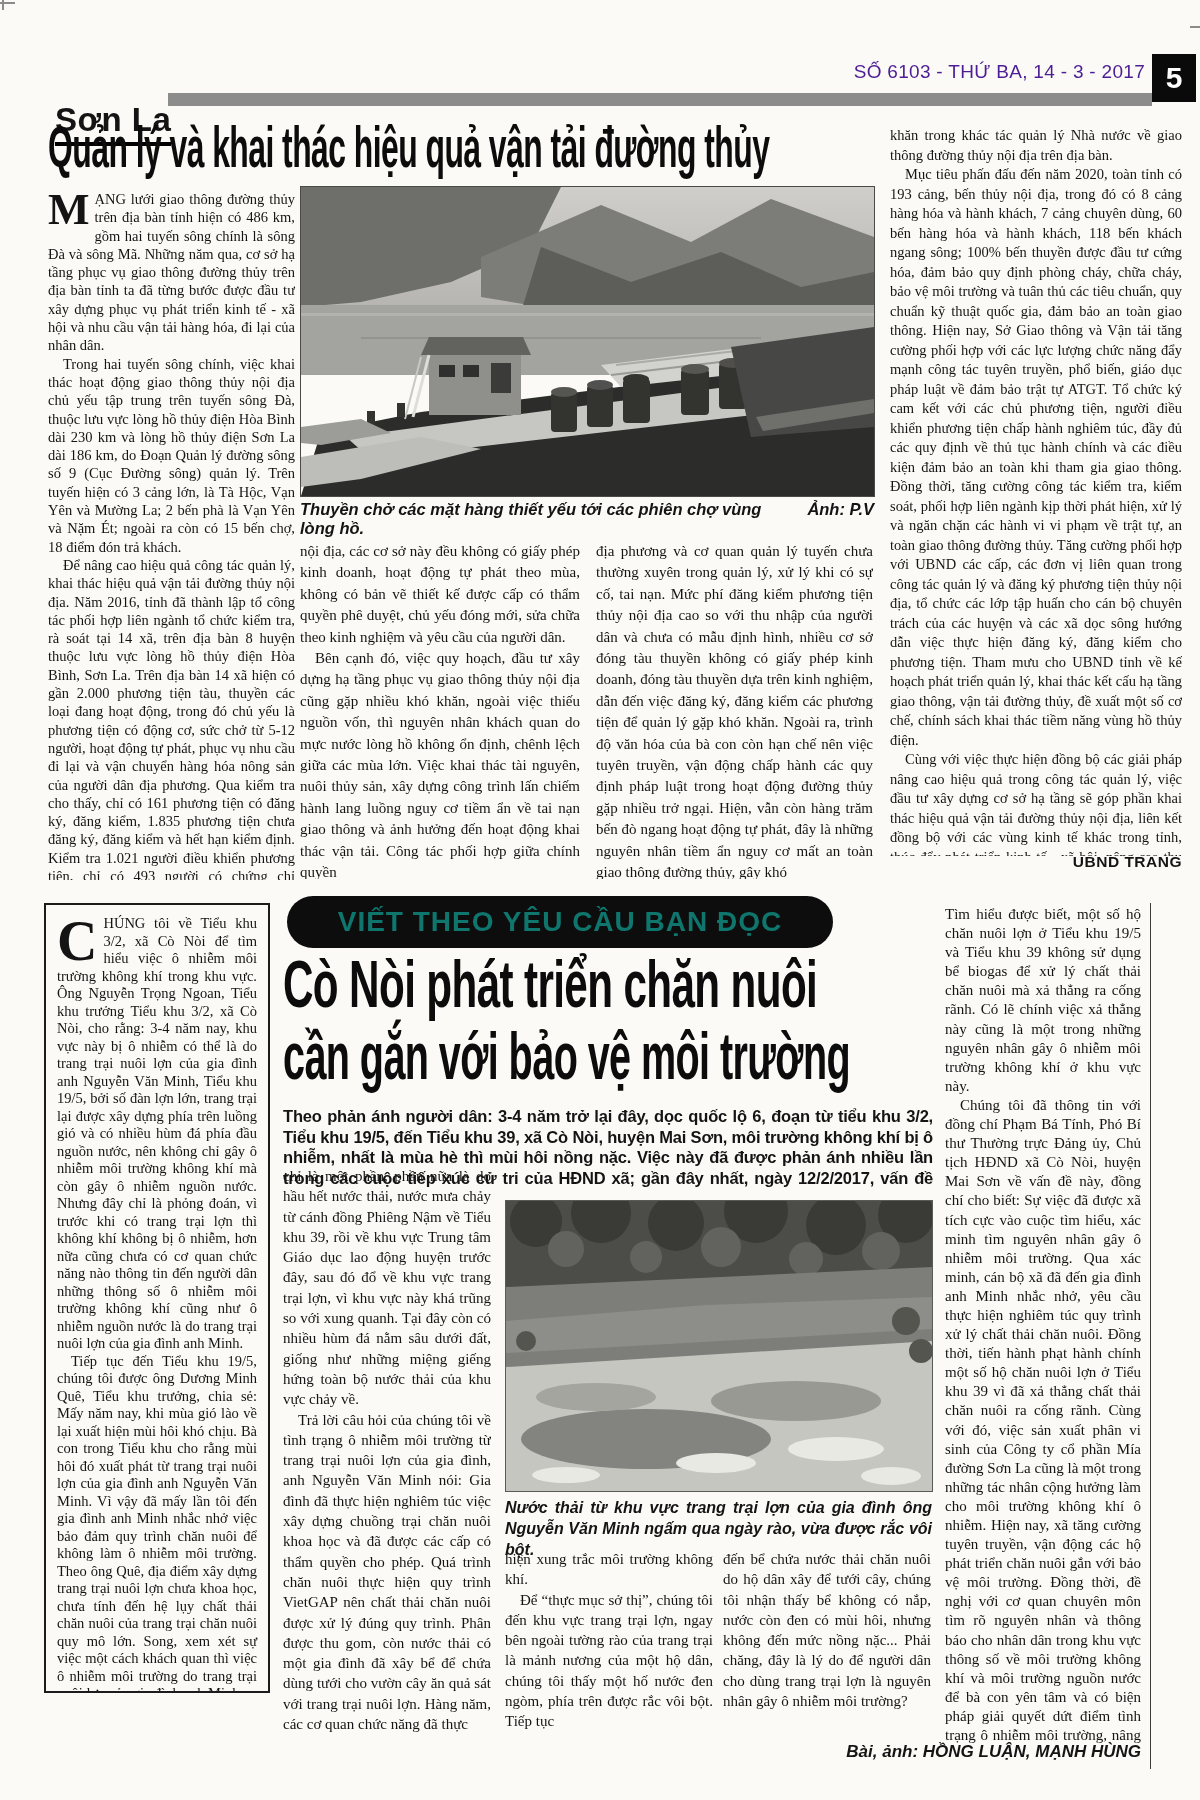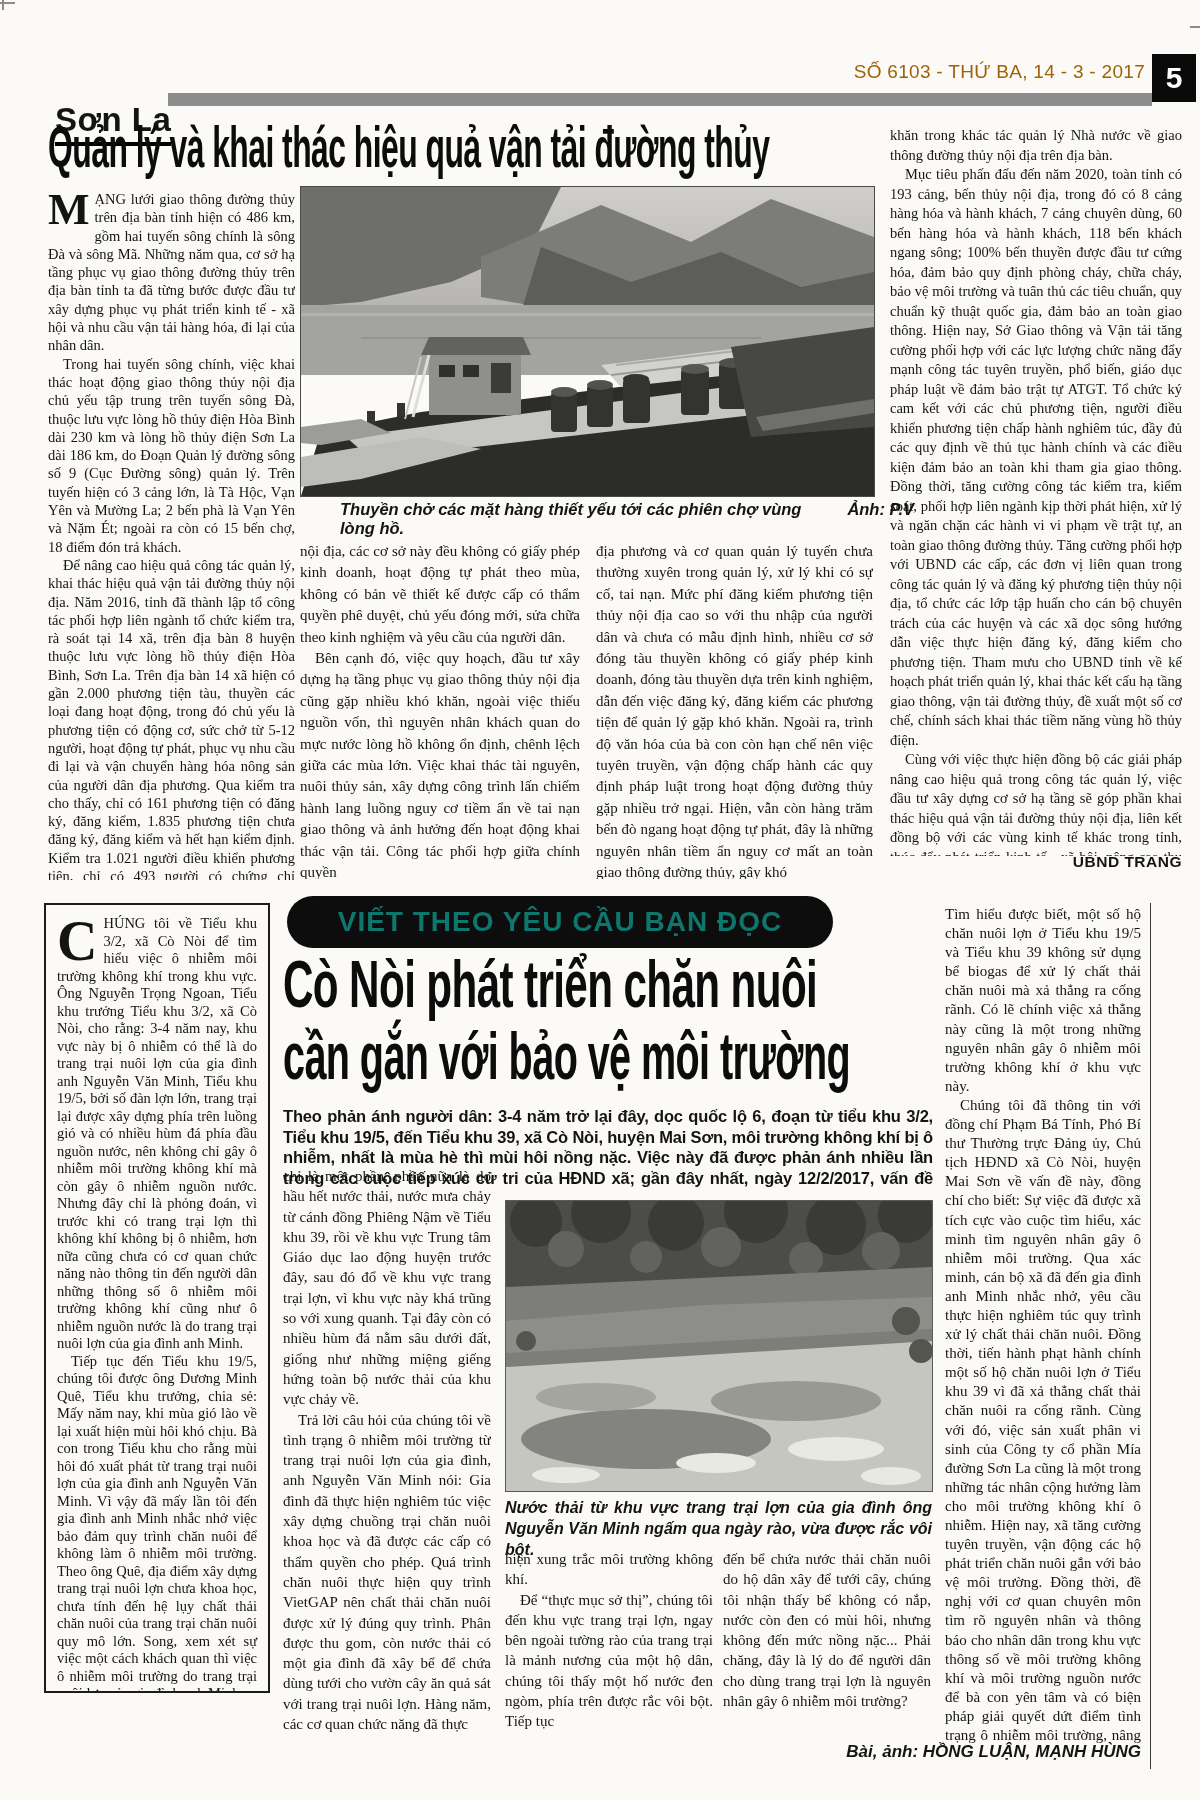--- a/index.html
+++ b/index.html
@@ -6,21 +6,21 @@
   #page{position:relative;width:1200px;height:1800px;background:#fbfaf6;margin:0 auto;
         font-family:"Liberation Serif",serif;color:#141414;overflow:hidden;}
   
   .crop-h{position:absolute;background:#8b8b8b;height:2px;}
   .crop-v{position:absolute;background:#8b8b8b;width:2px;}
   
   #section-label{position:absolute;left:55px;top:56px;font-family:"Liberation Sans",sans-serif;
         font-weight:bold;font-size:33px;border-bottom:4px solid #000;padding-bottom:3px;letter-spacing:.5px;margin-top:45px;}
   #gray-bar{position:absolute;left:168px;top:93px;width:984px;height:13px;background:#8c8c8c;}
   #issue-info{position:absolute;left:700px;top:61px;width:445px;text-align:right;
-        font-family:"Liberation Sans",sans-serif;font-size:19px;letter-spacing:.3px;color:#a16207;}
+        font-family:"Liberation Sans",sans-serif;font-size:19px;letter-spacing:.3px;color:#4c1d95;}
   #page-num{position:absolute;left:1152px;top:54px;width:44px;height:48px;background:#0a0a0a;color:#fff;
         font-family:"Liberation Sans",sans-serif;font-weight:bold;font-size:30px;display:flex;align-items:center;justify-content:center;}
   
   .hl{position:absolute;white-space:nowrap;}
   .hl-inner{display:inline-block;transform-origin:0 50%;font-family:"Liberation Sans",sans-serif;
         font-weight:bold;color:#0c0c0c;letter-spacing:-1px;}
   #headline1{left:48px;top:116px;}
   #headline1 .hl-inner{font-size:58px;line-height:62px;transform:scaleX(.55);}
   #headline2-l1{left:283px;top:948px;}
   #headline2-l1 .hl-inner{font-size:66px;line-height:72px;transform:scaleX(.64);}
@@ -32,21 +32,21 @@
   .col p.first{text-indent:0;}
   #a1-col1{left:48px;top:190px;width:247px;height:690px;font-size:14.5px;line-height:18.3px;}
   #a1-col2{left:300px;top:541px;width:280px;height:338px;font-size:15px;line-height:21.4px;}
   #a1-col3{left:596px;top:541px;width:277px;height:338px;font-size:15px;line-height:21.4px;}
   #a1-col4{left:890px;top:126px;width:292px;height:730px;font-size:14.5px;line-height:19.5px;}
   .dropcap{float:left;font-size:44px;line-height:34px;padding:3px 5px 0 0;font-weight:bold;}
   .dropcap-big{float:left;font-size:56px;line-height:44px;padding:4px 6px 0 0;font-weight:bold;}
   
   #photo1{position:absolute;left:300px;top:186px;width:573px;height:309px;border:1px solid #4a4a48;}
   #caption1-row{position:absolute;left:300px;top:500px;width:574px;display:flex;justify-content:space-between;
-        font-family:"Liberation Sans",sans-serif;font-weight:bold;font-style:italic;font-size:16.5px;margin-left:40px;}
+        font-family:"Liberation Sans",sans-serif;font-weight:bold;font-style:italic;font-size:16.5px;}
   #caption1-row .credit{font-style:italic;white-space:nowrap;padding-left:10px;}
   #a1-sig{position:absolute;left:890px;top:853px;width:292px;text-align:right;
         font-family:"Liberation Sans",sans-serif;font-weight:bold;font-size:15.5px;letter-spacing:.5px;}
   
   #box-left{position:absolute;left:44px;top:903px;width:200px;height:766px;border:2px solid #1c1c1c;
         padding:10px 11px;text-align:justify;overflow:hidden;font-size:14.5px;line-height:17.5px;}
   #box-left p{margin:0;text-indent:14px;}
   #box-left p.first{text-indent:0;}
   #kicker{position:absolute;left:287px;top:896px;width:546px;height:52px;background:#0d0d0d;border-radius:27px;
         color:#0f766e;font-family:"Liberation Sans",sans-serif;font-weight:bold;font-size:28px;letter-spacing:1px;

